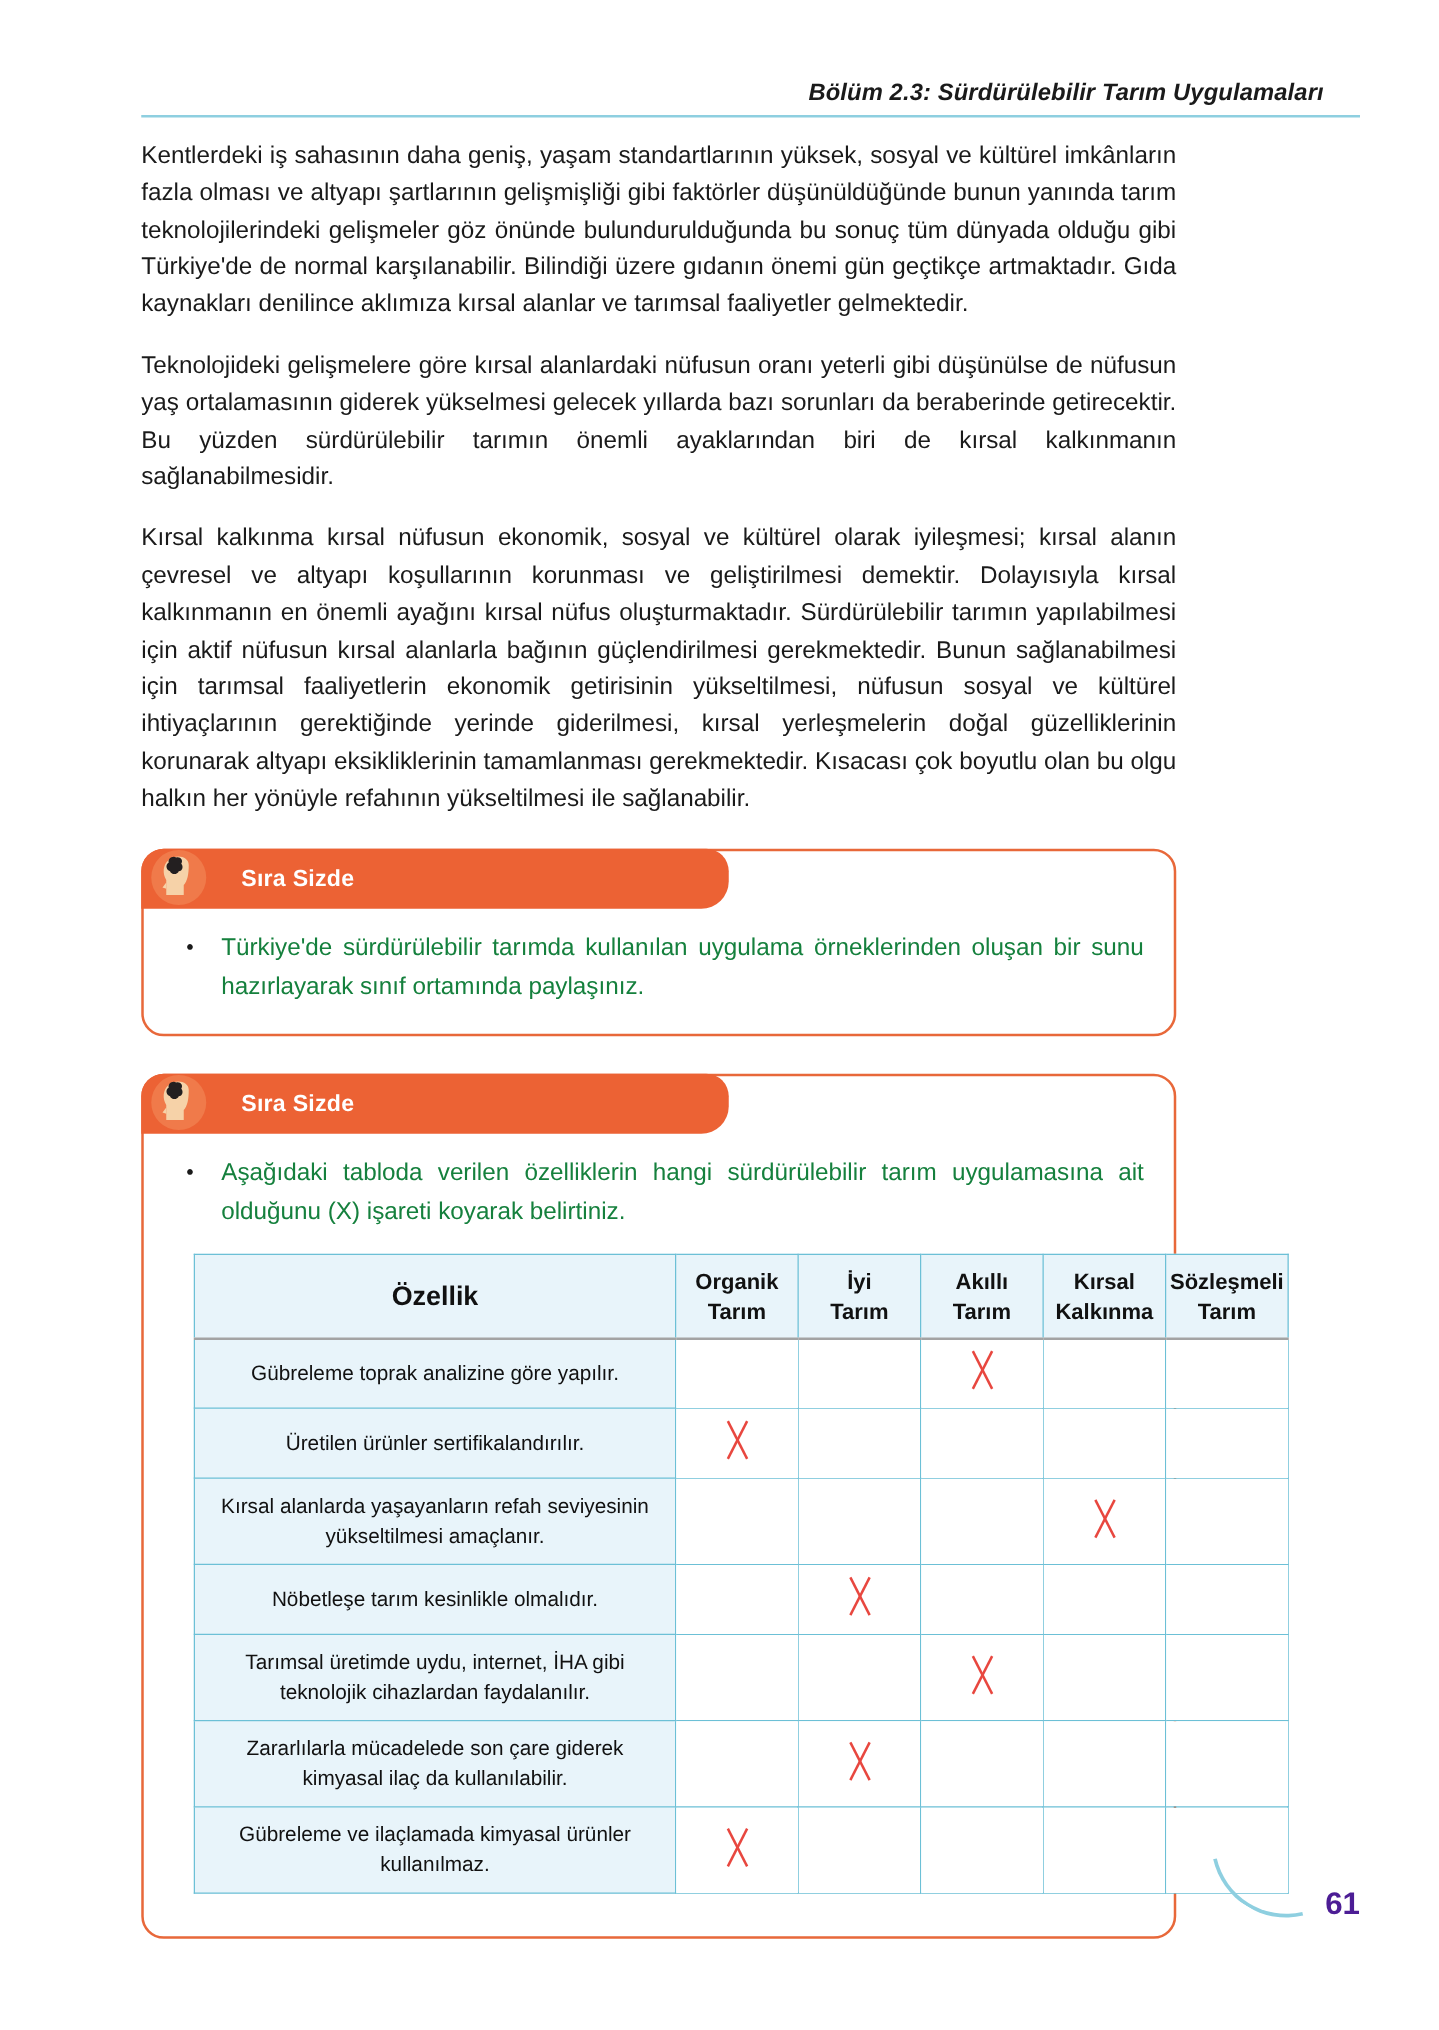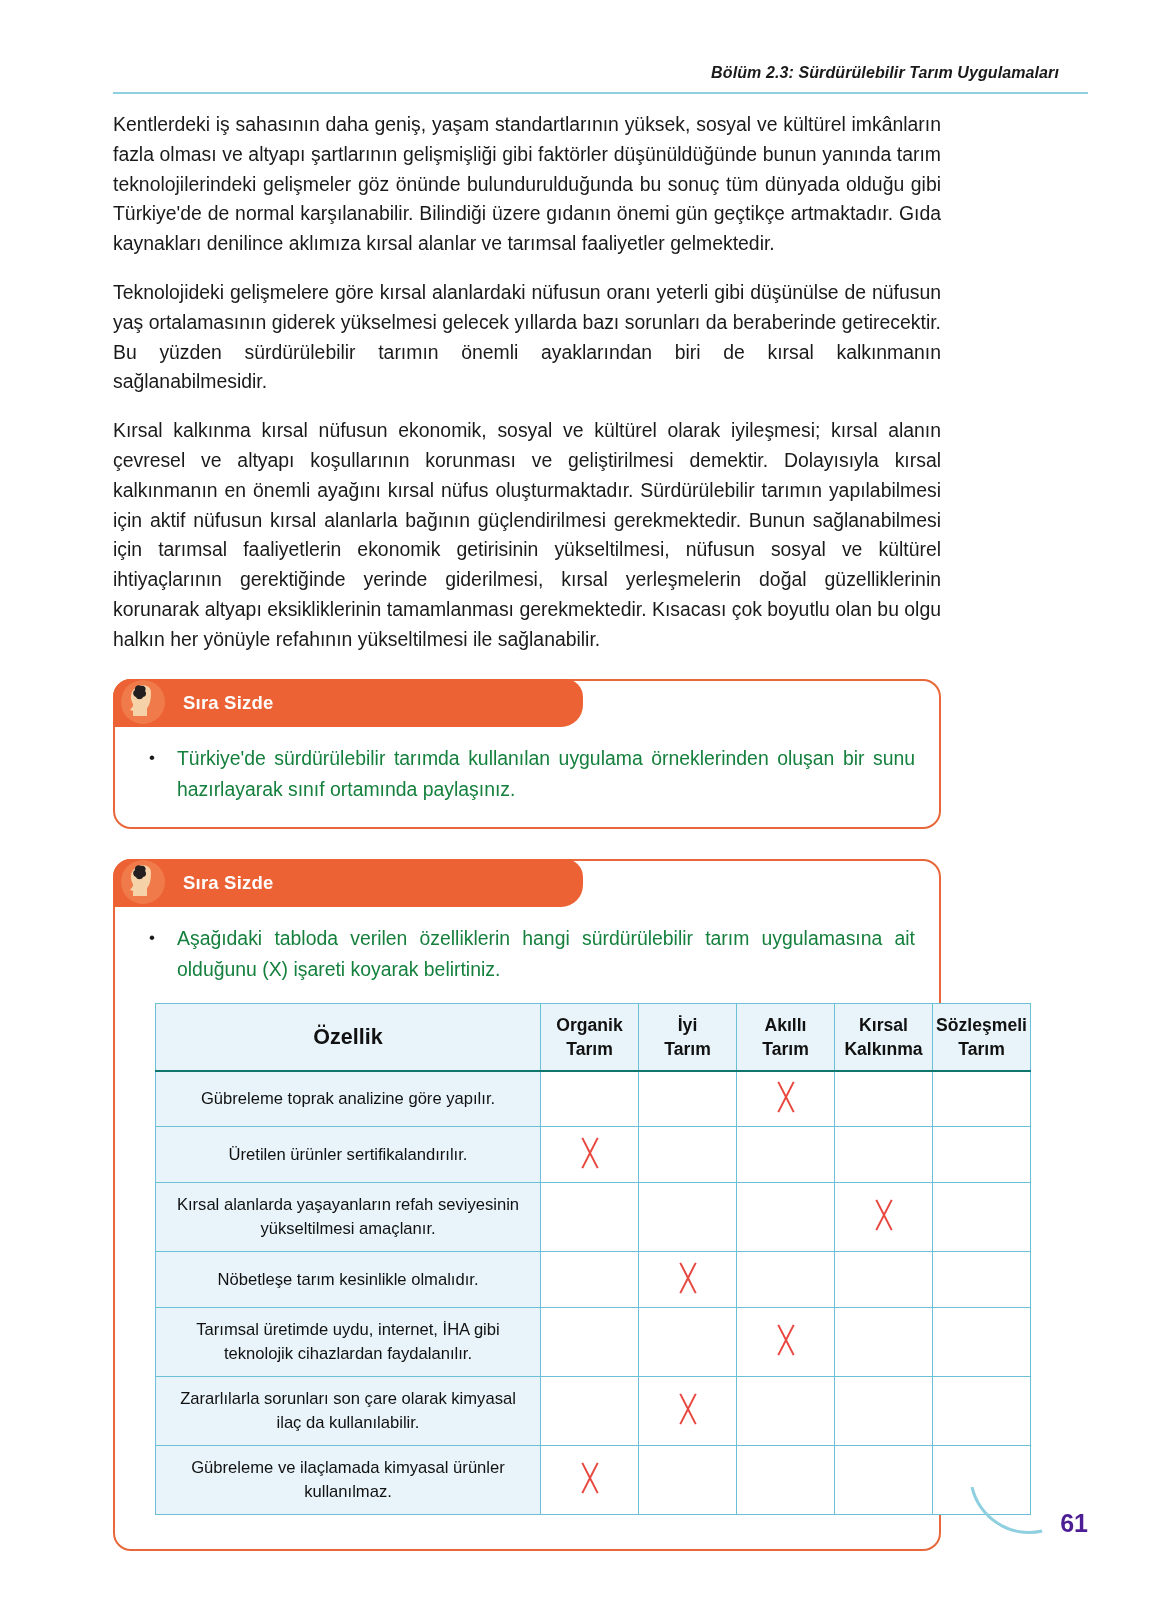--- a/index.html
+++ b/index.html
@@ -27,21 +27,21 @@
     left: 113px;
     right: 63px;
     top: 32px;
     height: 2px;
     background: #8ecfe0;
   }
   .page-header .htext {
     position: absolute;
     right: 92px;
     top: 4px;
-    font-size: 16px;
+    font-size: 19px;
     font-weight: bold;
     font-style: italic;
     color: #1a1a1a;
     letter-spacing: 0.1px;
   }
 
   
   .content {
     position: absolute;
     left: 113px;
@@ -81,21 +81,21 @@
     height: 44px;
     margin-left: 8px;
     margin-top: -2px;
     position: relative;
     flex: 0 0 auto;
   }
   .sira-head .title {
     color: #ffffff;
     font-size: 18.5px;
     font-weight: bold;
-    margin-left: 18px;
+    margin-left: 28px;
     letter-spacing: 0.2px;
   }
   .sira-body {
     padding: 62px 24px 22px 24px;
   }
   ul.bullets {
     margin: 0;
     padding: 0;
     list-style: none;
   }
@@ -128,21 +128,21 @@
     text-align: center;
     vertical-align: middle;
     color: #111111;
   }
   table.xtable thead th {
     background: #e8f4fa;
     font-size: 17.6px;
     font-weight: bold;
     line-height: 24px;
     padding: 9px 2px;
-    border-bottom: 2px solid #0f766e;
+    border-bottom: 2px solid #a3a3a3;
   }
   table.xtable thead th.feat-head {
     font-size: 21.5px;
   }
   table.xtable tbody td.feat {
     background: #e8f4fa;
     font-size: 16.6px;
     line-height: 24px;
     padding: 10px 10px;
     text-align: center;
@@ -329,21 +329,21 @@
             </tr>
             <tr>
               <td class="feat">Tarımsal üretimde uydu, internet, İHA gibi teknolojik cihazlardan faydalanılır.</td>
               <td class="mark"></td>
               <td class="mark"></td>
               <td class="mark"><span class="xmark"></span></td>
               <td class="mark"></td>
               <td class="mark"></td>
             </tr>
             <tr>
-              <td class="feat">Zararlılarla sorunları son çare olarak kimyasal ilaç da kullanılabilir.</td>
+              <td class="feat">Zararlılarla mücadelede son çare giderek kimyasal ilaç da kullanılabilir.</td>
               <td class="mark"></td>
               <td class="mark"><span class="xmark"></span></td>
               <td class="mark"></td>
               <td class="mark"></td>
               <td class="mark"></td>
             </tr>
             <tr>
               <td class="feat">Gübreleme ve ilaçlamada kimyasal ürünler kullanılmaz.</td>
               <td class="mark"><span class="xmark"></span></td>
               <td class="mark"></td>

